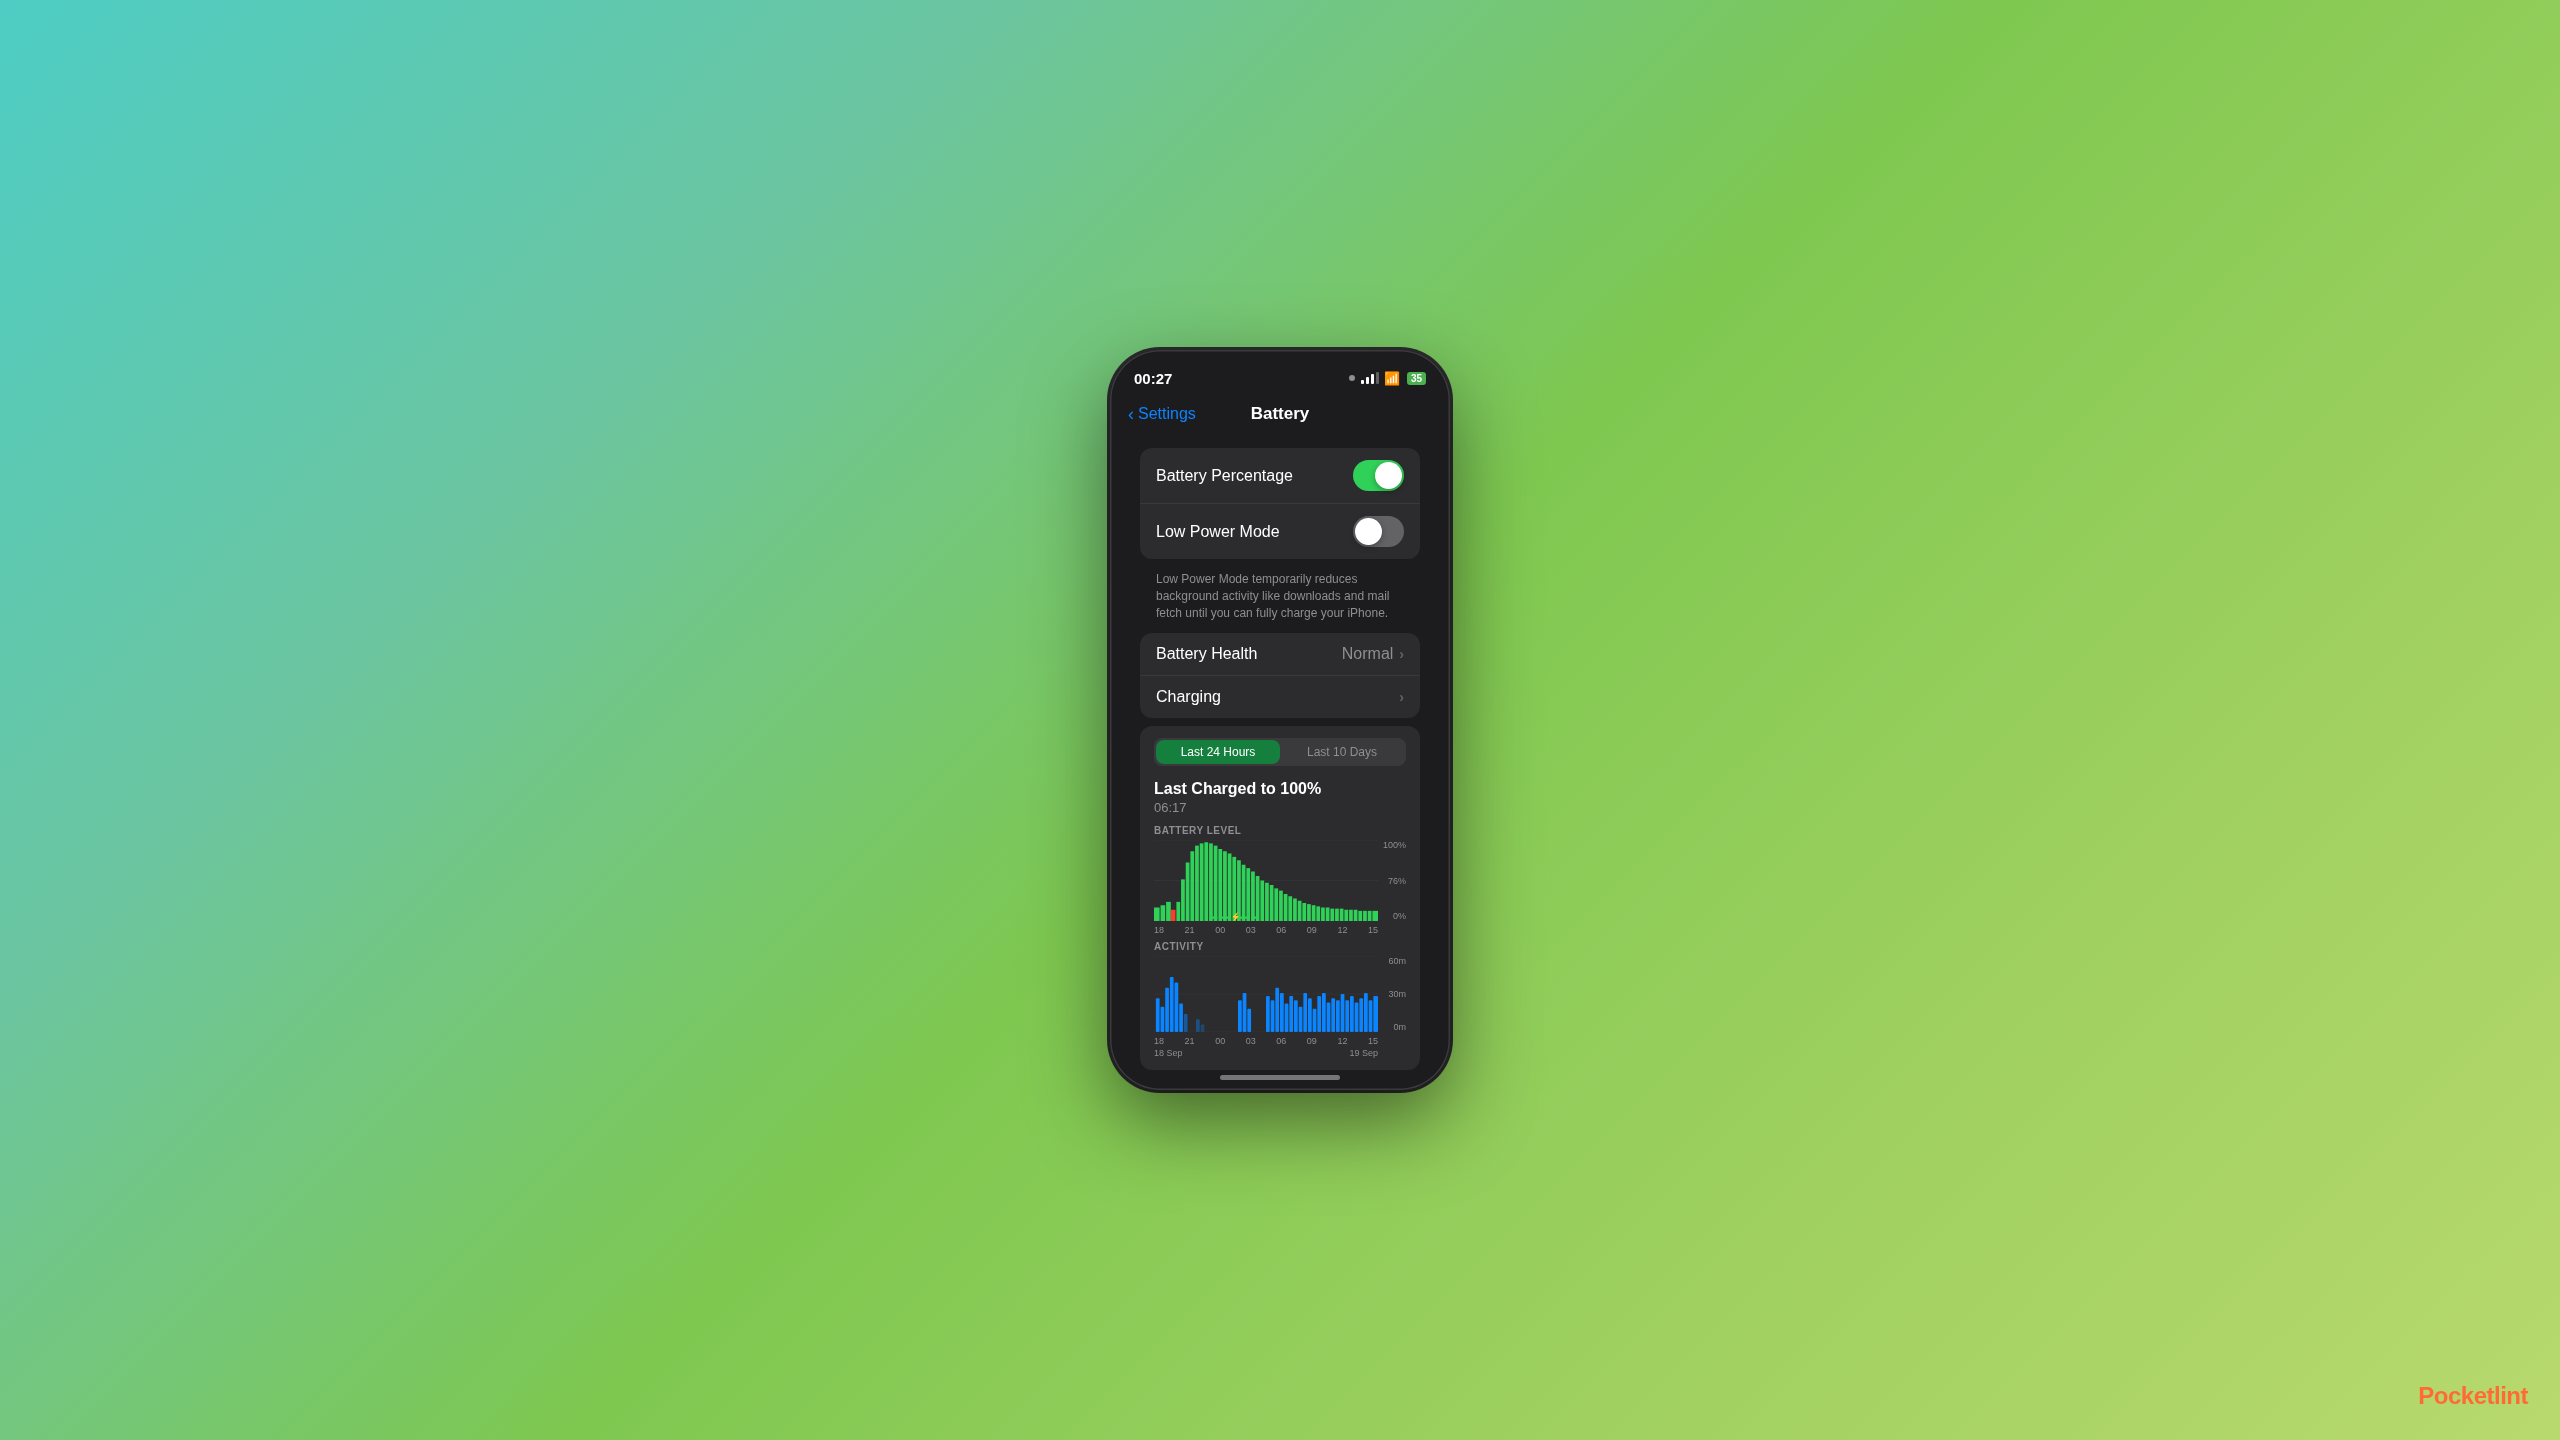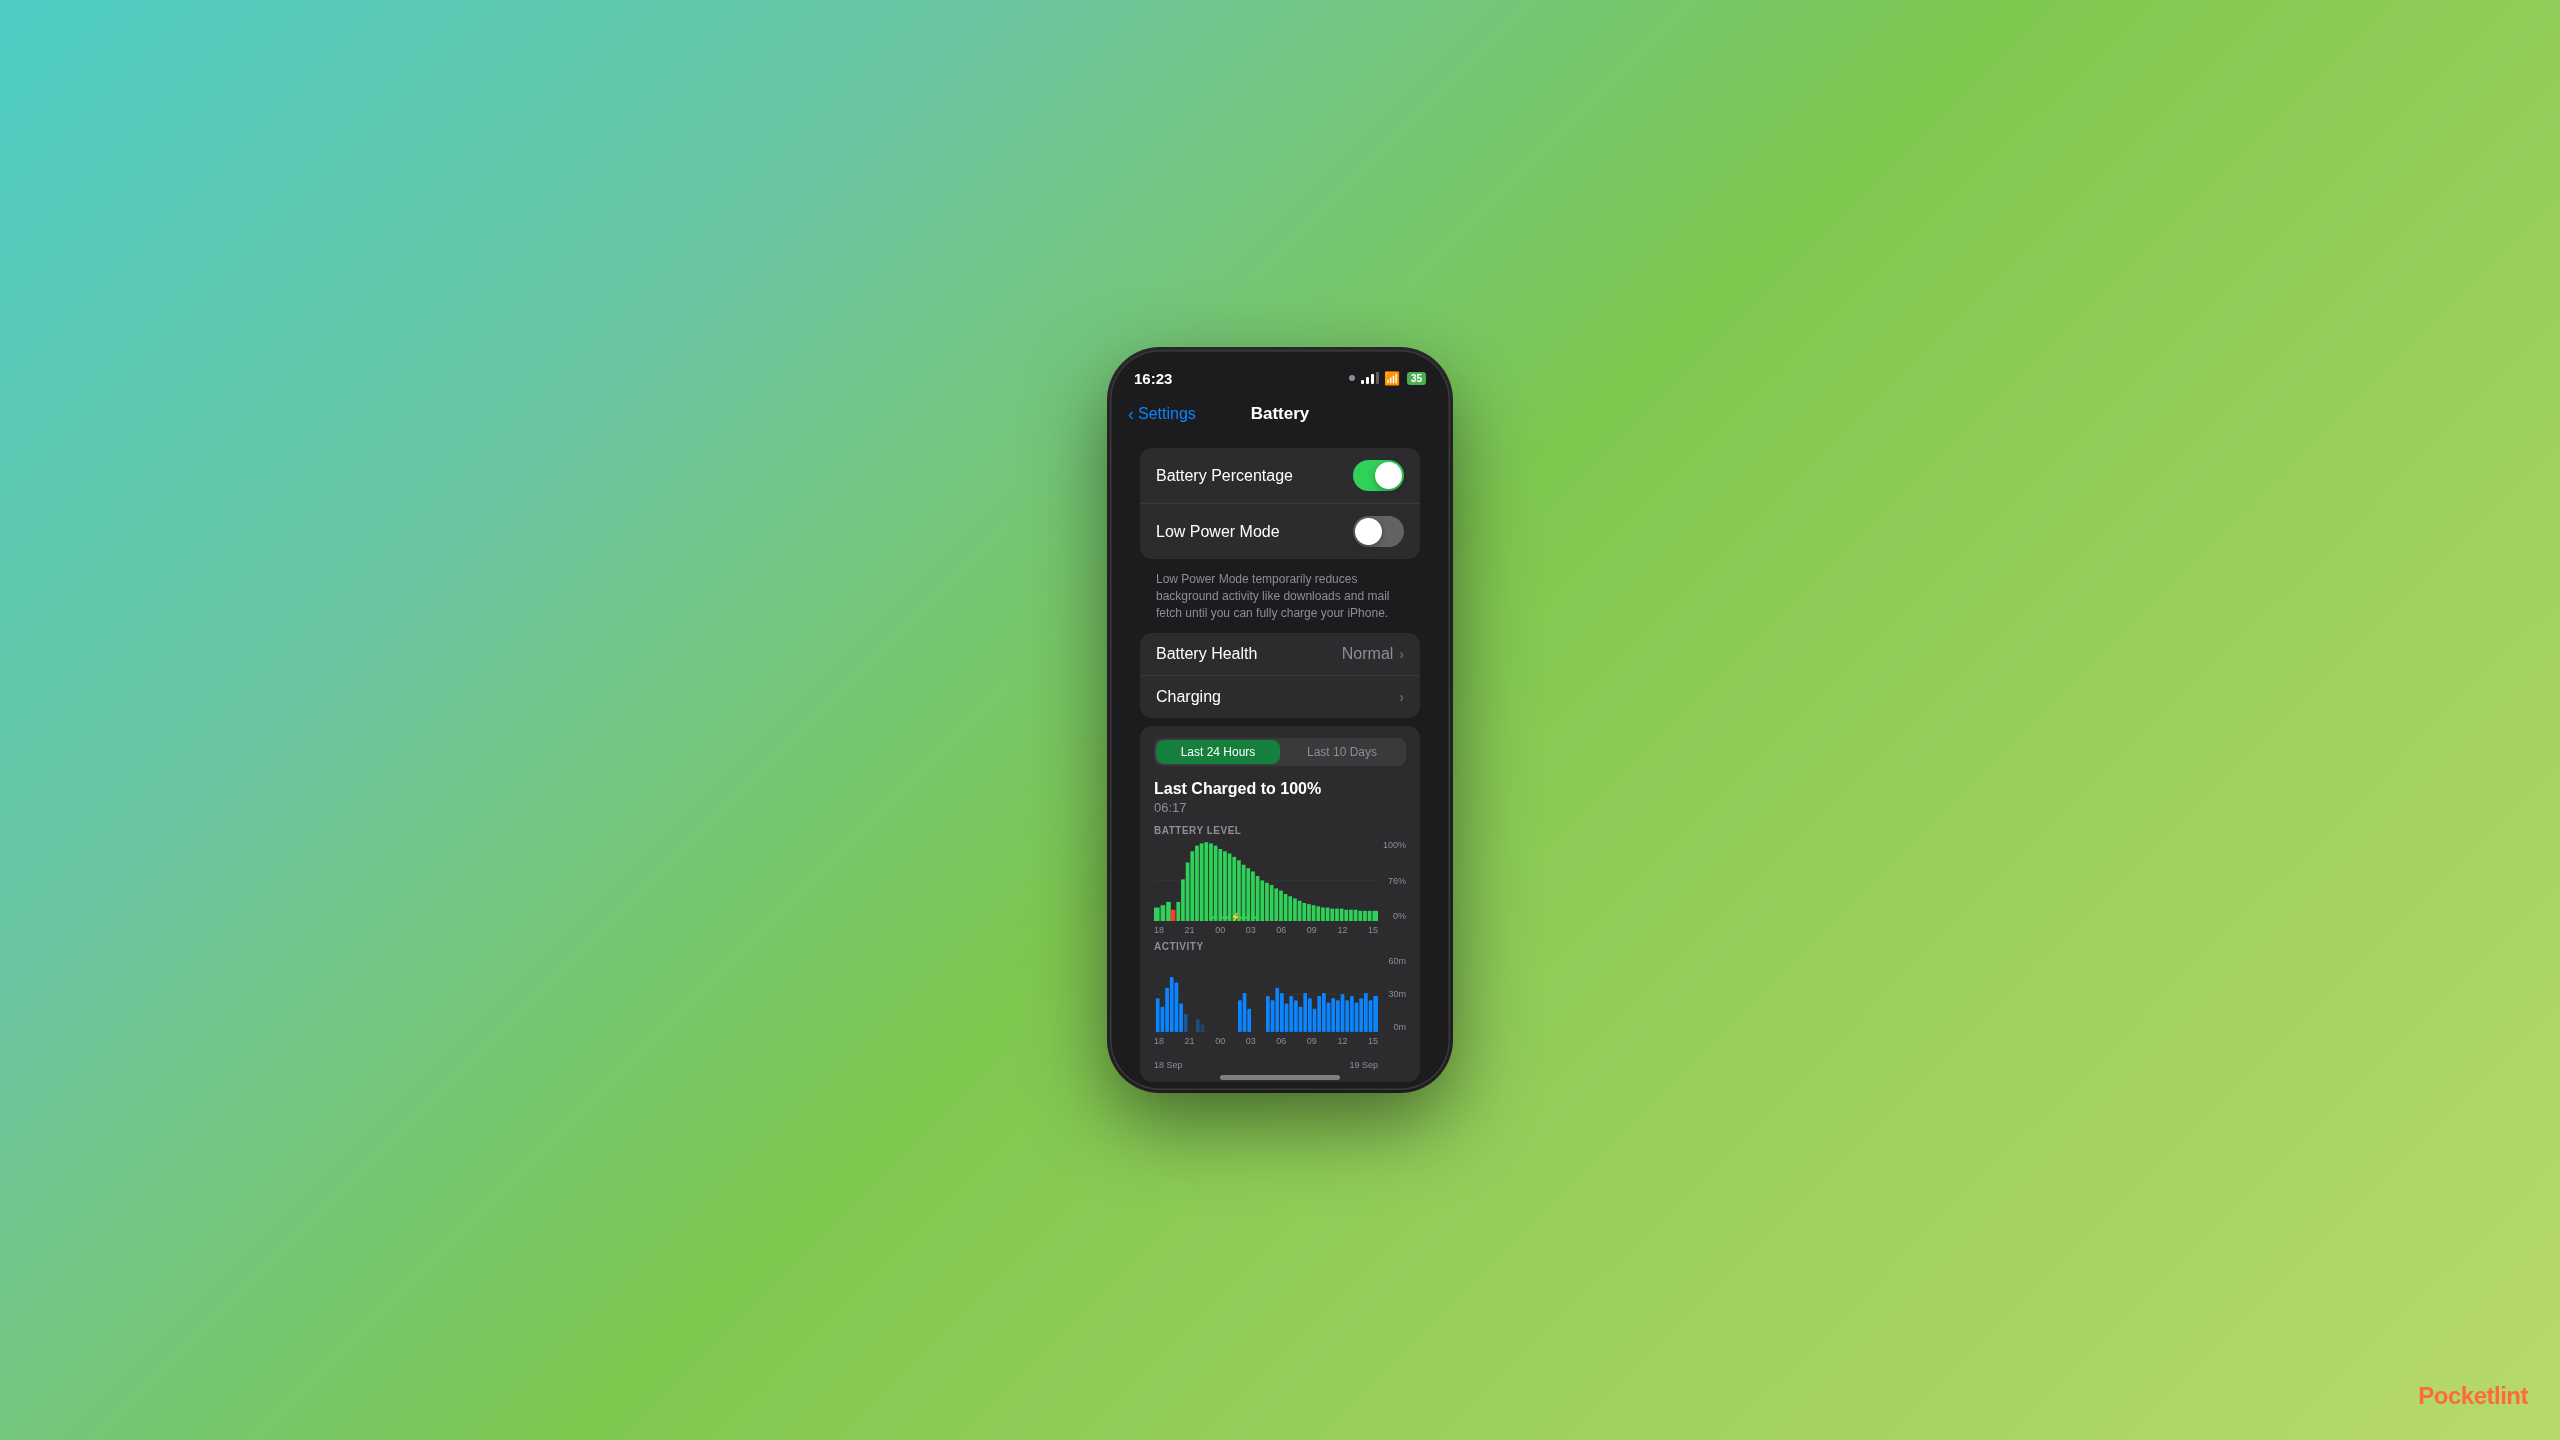--- a/index.html
+++ b/index.html
@@ -307,21 +307,21 @@
       border-radius: 3px;
     }
   </style>
 </head>
 <body>
 
 <div class="phone">
   <div class="phone-inner">
 
     <div class="status-bar">
-      <span class="status-time">16:23</span>
+      <span class="status-time">00:27</span>
       <div class="status-icons">
 
         <div class="status-icon-dot"></div>
 
         <div class="signal-bars">
           <div class="signal-bar" style="height:4px;"></div>
           <div class="signal-bar" style="height:7px;"></div>
           <div class="signal-bar" style="height:10px;"></div>
           <div class="signal-bar" style="height:12px; opacity:0.3;"></div>
         </div>
@@ -544,21 +544,21 @@
             <span style="color:#8e8e93; font-size:9px;">21</span>
             <span style="color:#8e8e93; font-size:9px;">00</span>
             <span style="color:#8e8e93; font-size:9px;">03</span>
             <span style="color:#8e8e93; font-size:9px;">06</span>
             <span style="color:#8e8e93; font-size:9px;">09</span>
             <span style="color:#8e8e93; font-size:9px;">12</span>
             <span style="color:#8e8e93; font-size:9px;">15</span>
           </div>
         </div>
 
-        <div style="display:flex; justify-content:space-between; padding-right:28px; margin-top:14px;">
+        <div style="display:flex; justify-content:space-between; padding-right:28px; margin-top:2px;">
           <span style="color:#8e8e93; font-size:9px;">18 Sep</span>
           <span style="color:#8e8e93; font-size:9px;">19 Sep</span>
         </div>
 
       </div>
     </div>
 
     <div class="home-indicator"></div>
 
   </div>

